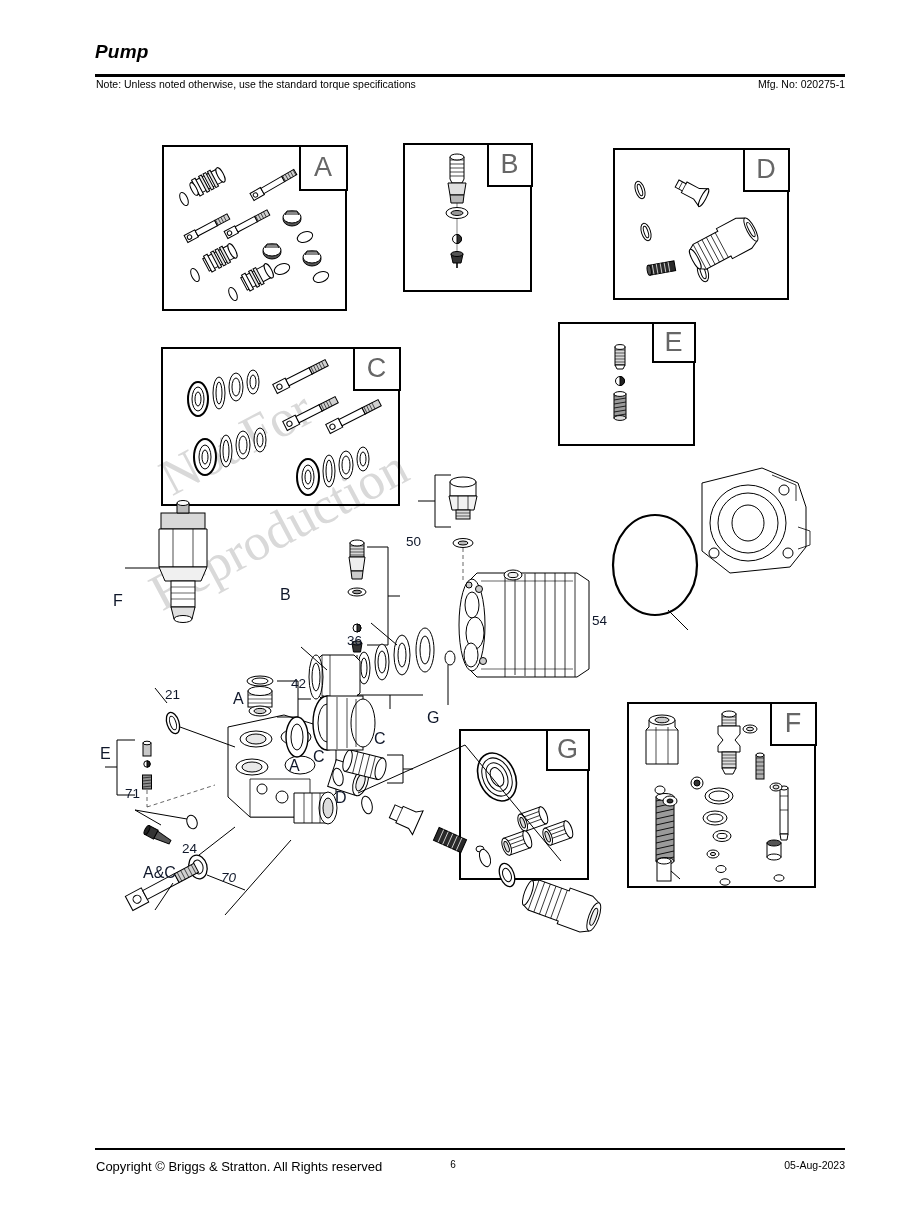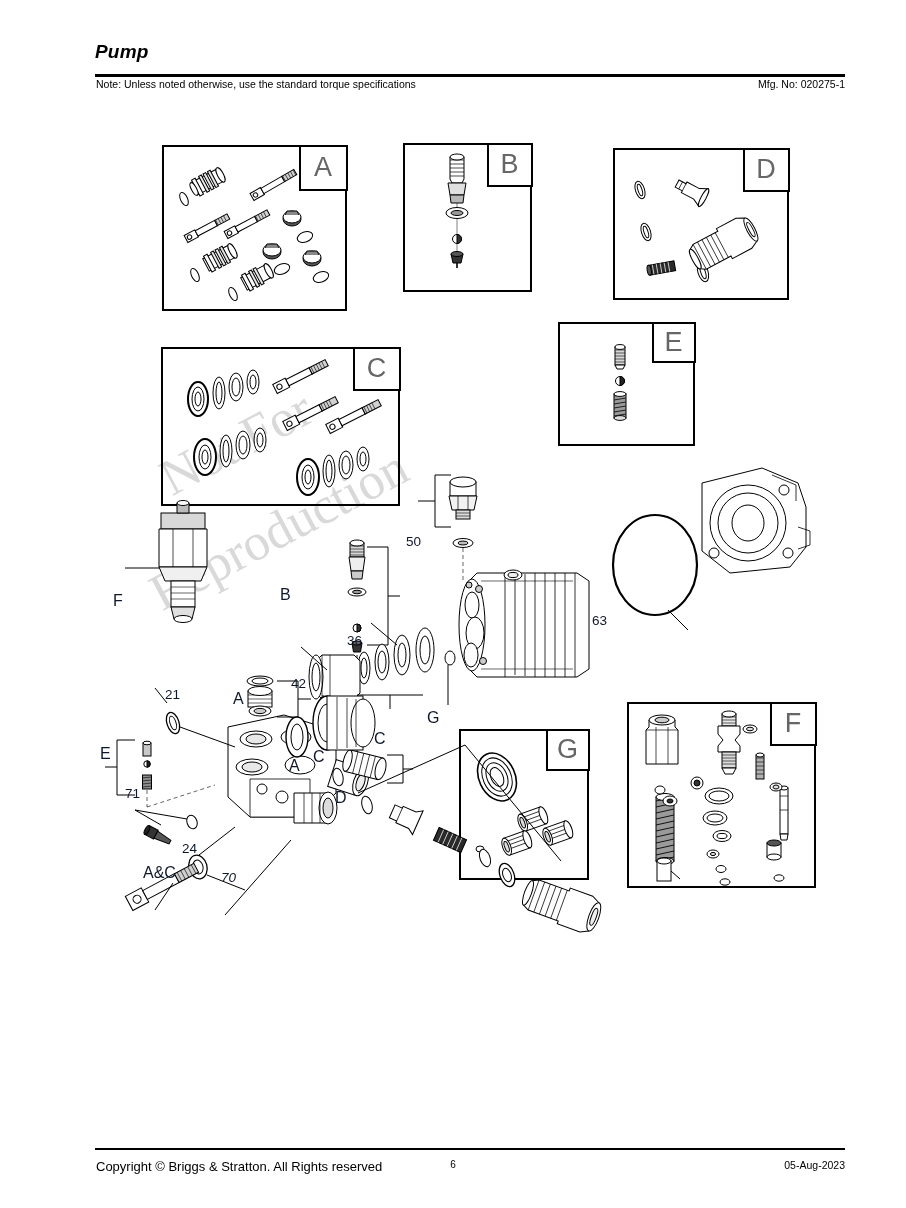--- a/index.html
+++ b/index.html
@@ -858,21 +858,21 @@
       </g>
 
       <path class="ln" d="M263,338 L370,290 L466,406"></path>
 
     </g>
   </svg>
 
   <div class="co lg" style="left:113px;top:592px;">F</div>
   <div class="co lg" style="left:280px;top:586px;">B</div>
   <div class="co num" style="left:406px;top:534px;">50</div>
-  <div class="co num" style="left:592px;top:613px;">63</div>
+  <div class="co num" style="left:592px;top:613px;">54</div>
   <div class="co num" style="left:347px;top:633px;">36</div>
   <div class="co num" style="left:291px;top:676px;">42</div>
   <div class="co num" style="left:165px;top:687px;">21</div>
   <div class="co lg" style="left:233px;top:690px;">A</div>
   <div class="co lg" style="left:427px;top:709px;">G</div>
   <div class="co lg" style="left:374px;top:730px;">C</div>
   <div class="co lg" style="left:313px;top:748px;">C</div>
   <div class="co lg" style="left:289px;top:757px;">A</div>
   <div class="co lg" style="left:100px;top:745px;">E</div>
   <div class="co num" style="left:113px;top:786px;margin-left:12px;">71</div>

